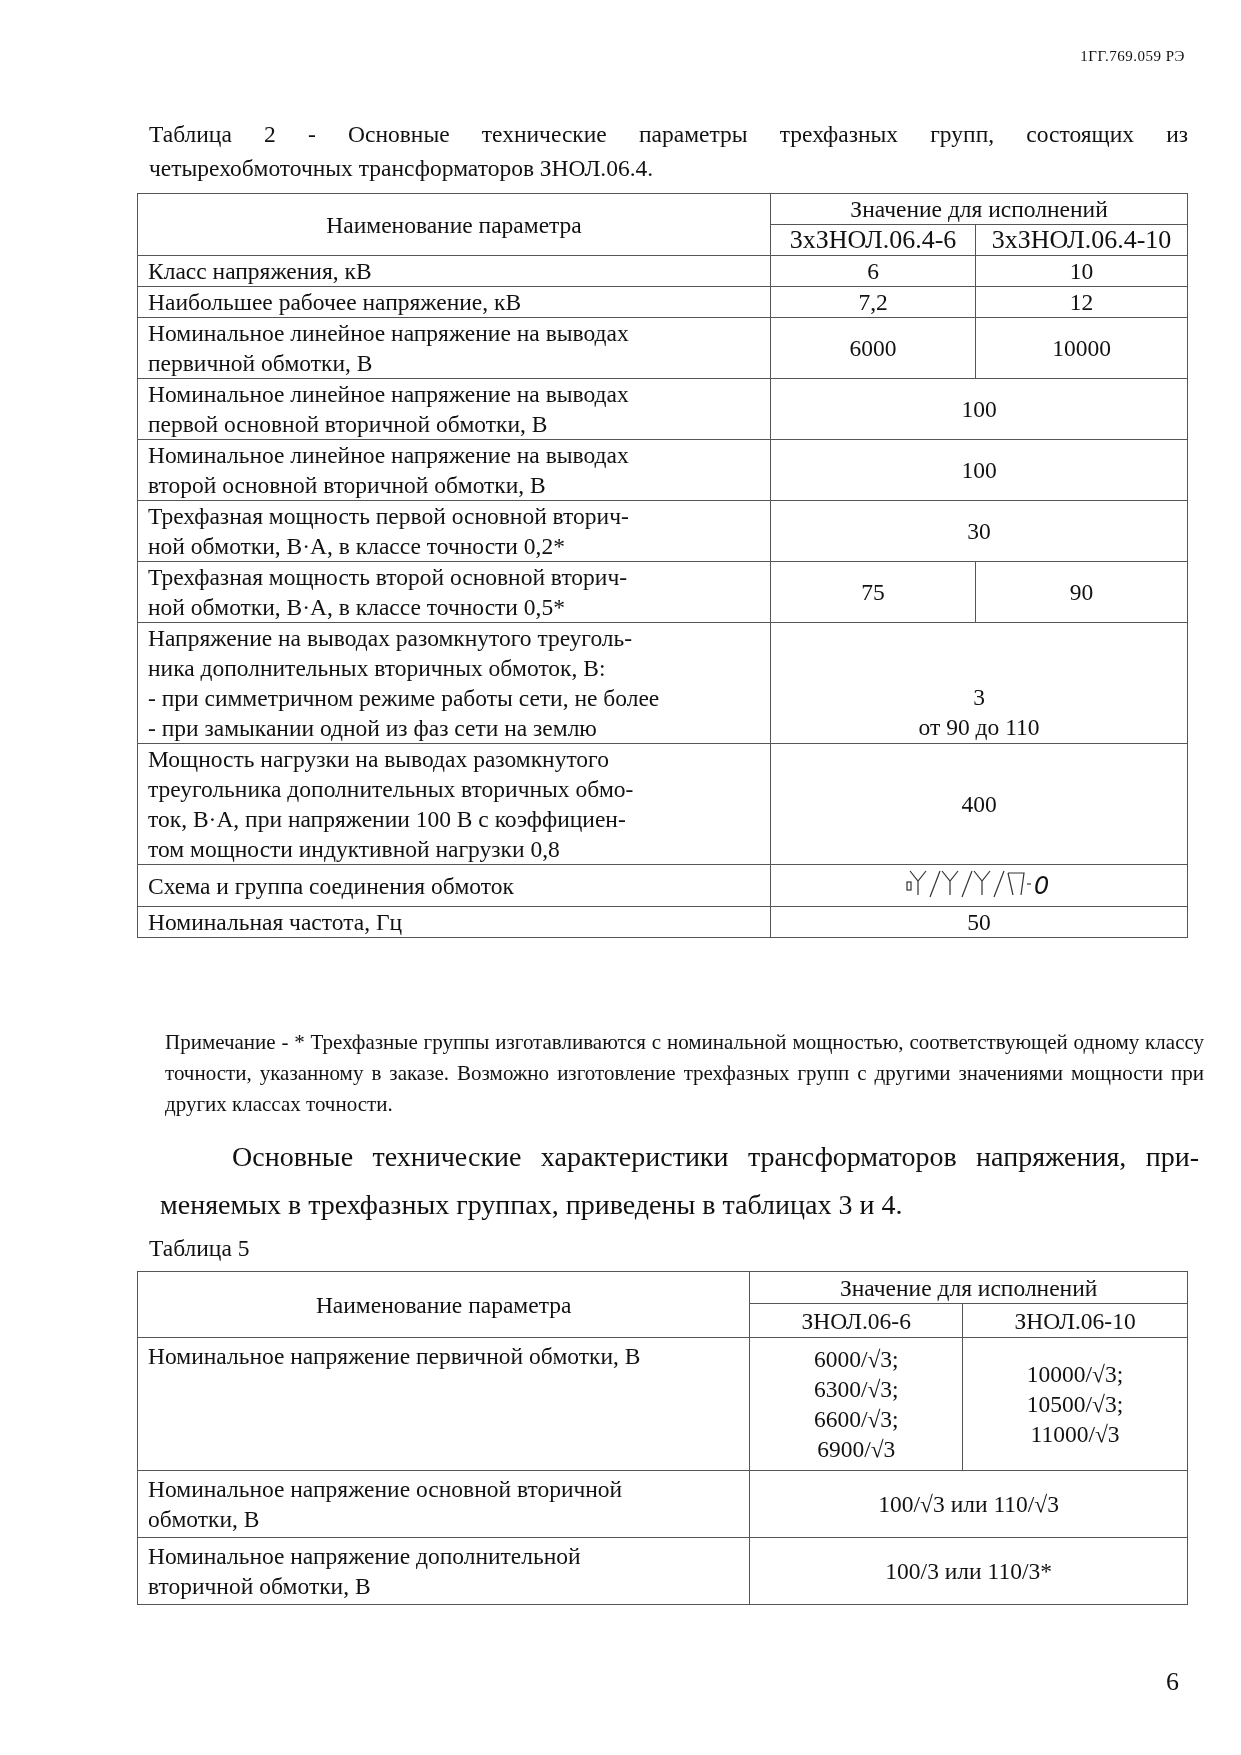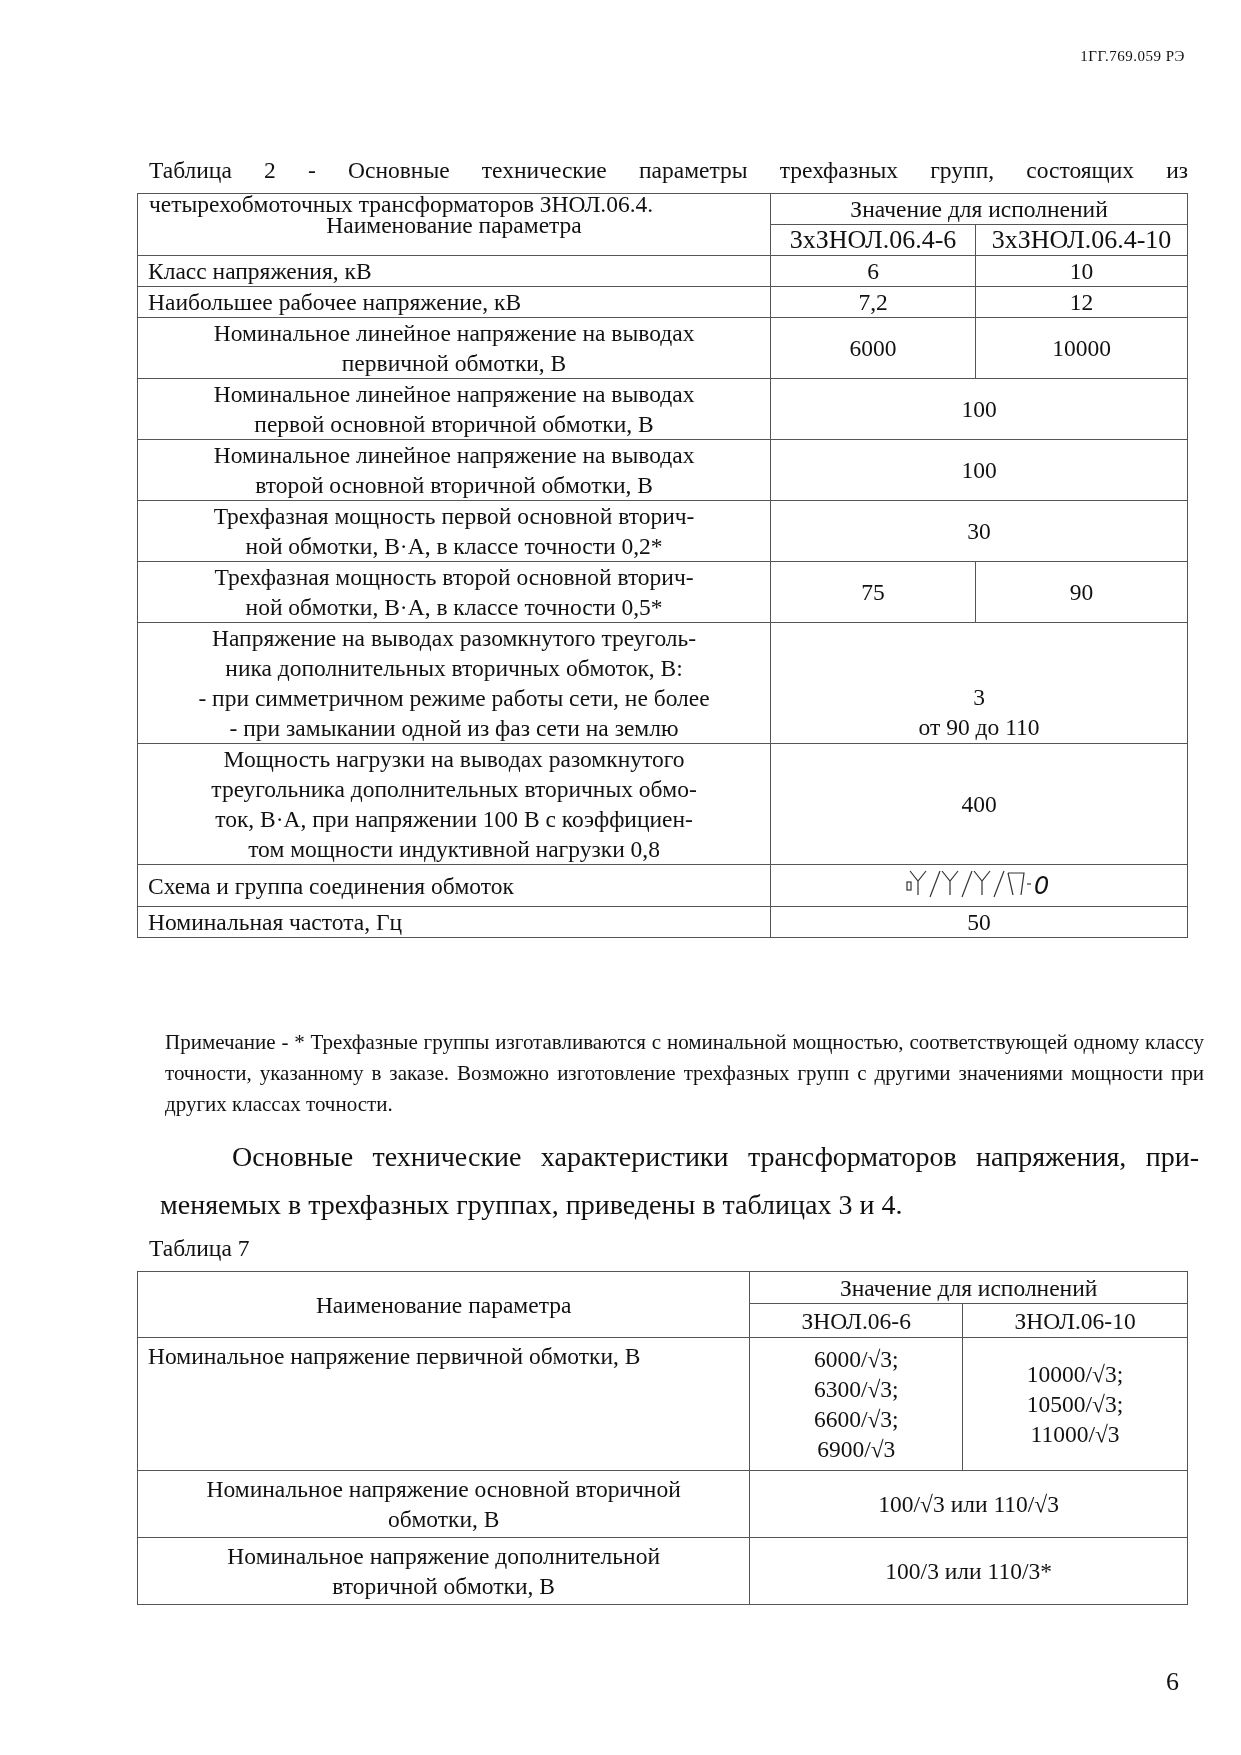--- a/index.html
+++ b/index.html
@@ -9,21 +9,21 @@
     color: #111111;
   }
   .doc-code {
     position: absolute; top: 48px; right: 56px;
     font-size: 15px; letter-spacing: 0.5px;
   }
   .caption {
     position: absolute; left: 149px; width: 1039px;
     font-size: 23.5px; line-height: 34px; text-align: justify;
   }
-  .caption.t2 { top: 117px; margin-top: 36px; }
+  .caption.t2 { top: 117px; }
   .caption.t2 .line1 { display: block; text-align: justify; text-align-last: justify; }
   table {
     position: absolute; border-collapse: collapse;
     font-size: 23.5px; line-height: 30px;
   }
   td {
     border: 1.5px solid #555555; padding: 0 10px; vertical-align: middle;
   }
   #table2 { left: 137px; top: 193px; width: 1051px; }
   #table2 col.c1 { width: 634px; }
@@ -42,21 +42,21 @@
   }
   .para .first { display: block; text-indent: 72px; text-align: justify; text-align-last: justify; }
   .table3-label {
     position: absolute; left: 149px; top: 1235px;
     font-size: 23.5px;
   }
   #table3 { left: 137px; top: 1271px; width: 1051px; }
   #table3 col.c1 { width: 613px; }
   #table3 col.c2 { width: 213px; }
   #table3 col.c3 { width: 225px; }
-  .multiline span { display: block; text-align: center; }
+  .multiline span { display: block; }
   .scheme {
     display: inline-block; vertical-align: middle;
   }
   .page-number {
     position: absolute; right: 62px; top: 1667px; font-size: 26px;
   }
 </style>
 </head>
 <body>
 
@@ -192,21 +192,21 @@
 </tbody>
   </table>
 
 <div class="note">Примечание - * Трехфазные группы изготавливаются с номинальной мощностью, соответствующей одному классу точности, указанному в заказе. Возможно изготовление трехфазных групп с другими значениями мощности при других классах точности.</div>
 
 <div class="para">
   <span class="first">Основные технические характеристики трансформаторов напряжения, при-</span>
   <span>меняемых в трехфазных группах, приведены в таблицах 3 и 4.</span>
 </div>
 
-<div class="table3-label">Таблица 7</div>
+<div class="table3-label">Таблица 5</div>
 
 <table id="table3">
   <colgroup>
       <col class="c1">
       <col class="c2">
       <col class="c3">
     </colgroup>
   <tbody>
       <tr style="height:32px">
     <td class="hdr" rowspan="2">Наименование параметра</td>

